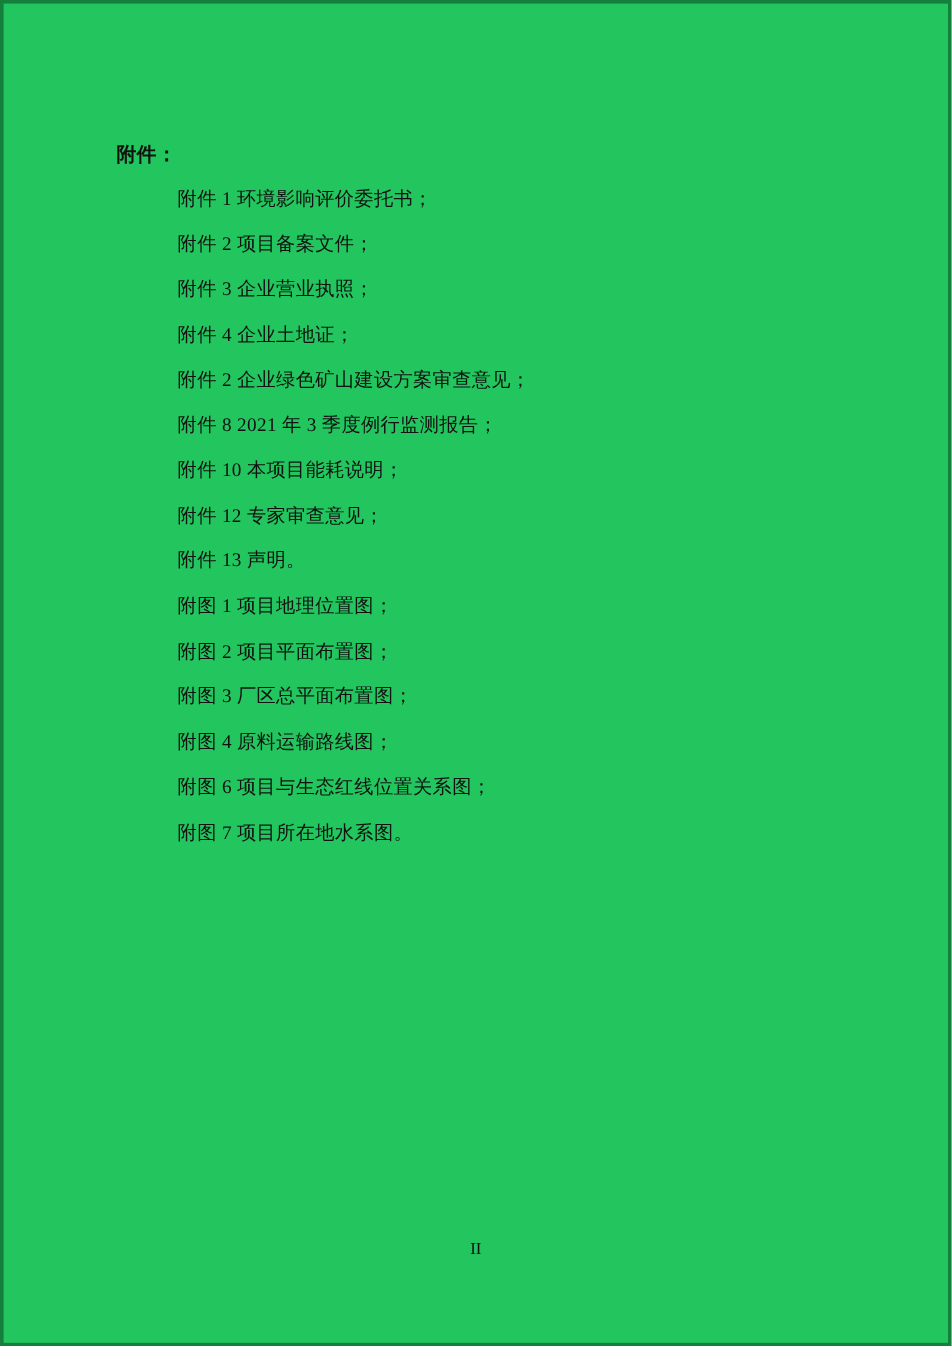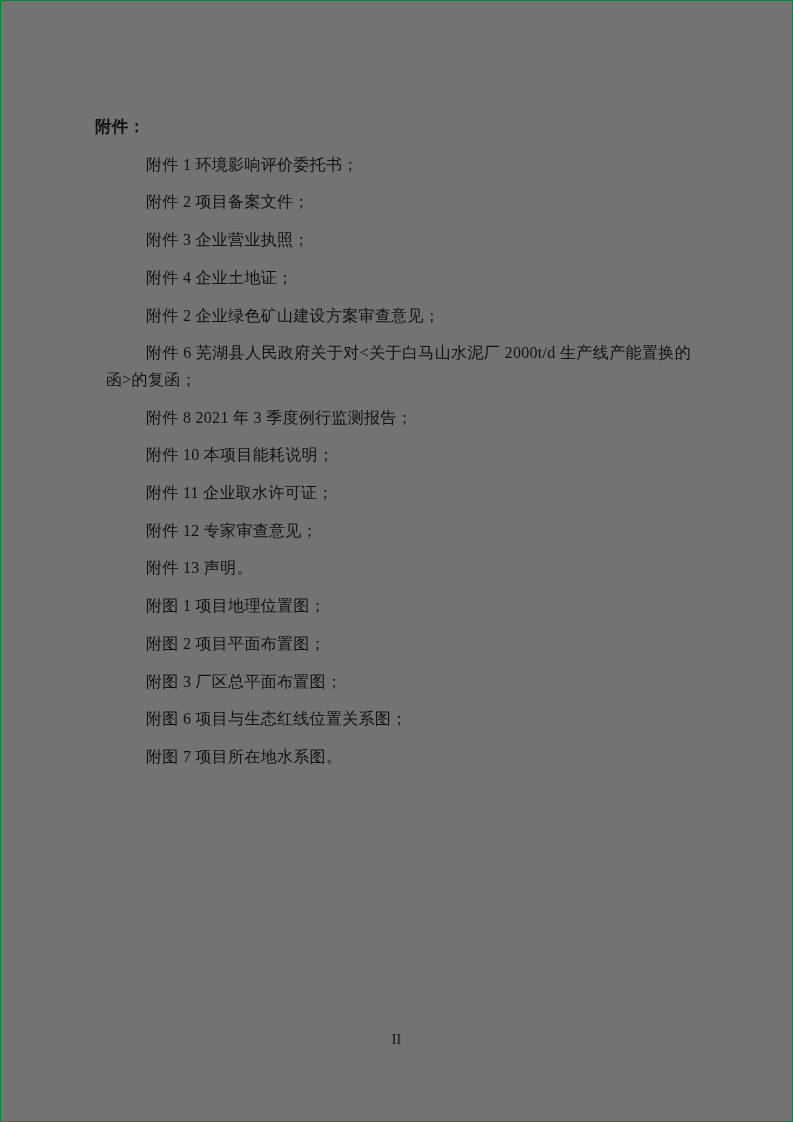--- a/index.html
+++ b/index.html
@@ -4,23 +4,23 @@
 <style>
   html, body {
     margin: 0;
     padding: 0;
     background: #ffffff;
   }
   .page {
     position: relative;
     width: 793px;
     height: 1122px;
-    background: #737373;
+    background: #22c55e;
     box-sizing: border-box;
-    border: 1px solid #15803d;
+    border: 3px solid #15803d;
     font-family: "Liberation Serif", "DejaVu Serif", serif;
     color: #111111;
     overflow: hidden;
   }
   .content {
     position: absolute;
     top: 113px;
     left: 94px;
     width: 607px;
     font-size: 16px;
@@ -57,33 +57,32 @@
   <div class="content">
 
     <h2 class="sec-heading">附件：</h2>
 
     <div class="item-list">
         <p>附件 1 环境影响评价委托书；</p>
         <p>附件 2 项目备案文件；</p>
         <p>附件 3 企业营业执照；</p>
         <p>附件 4 企业土地证；</p>
         <p>附件 2 企业绿色矿山建设方案审查意见；</p>
-        <p>附件 6 芜湖县人民政府关于对&lt;关于白马山水泥厂 2000t/d 生产线产能置换的函&gt;的复函；</p>
         <p>附件 8 2021 年 3 季度例行监测报告；</p>
         <p>附件 10 本项目能耗说明；</p>
-        <p>附件 11 企业取水许可证；</p>
         <p>附件 12 专家审查意见；</p>
         <p>附件 13 声明。</p>
       </div>
 
 
     <div class="item-list">
         <p>附图 1 项目地理位置图；</p>
         <p>附图 2 项目平面布置图；</p>
         <p>附图 3 厂区总平面布置图；</p>
+        <p>附图 4 原料运输路线图；</p>
         <p>附图 6 项目与生态红线位置关系图；</p>
         <p>附图 7 项目所在地水系图。</p>
       </div>
 
   </div>
 
   <div class="footer">II</div>
 </div>
 
 </body></html>

